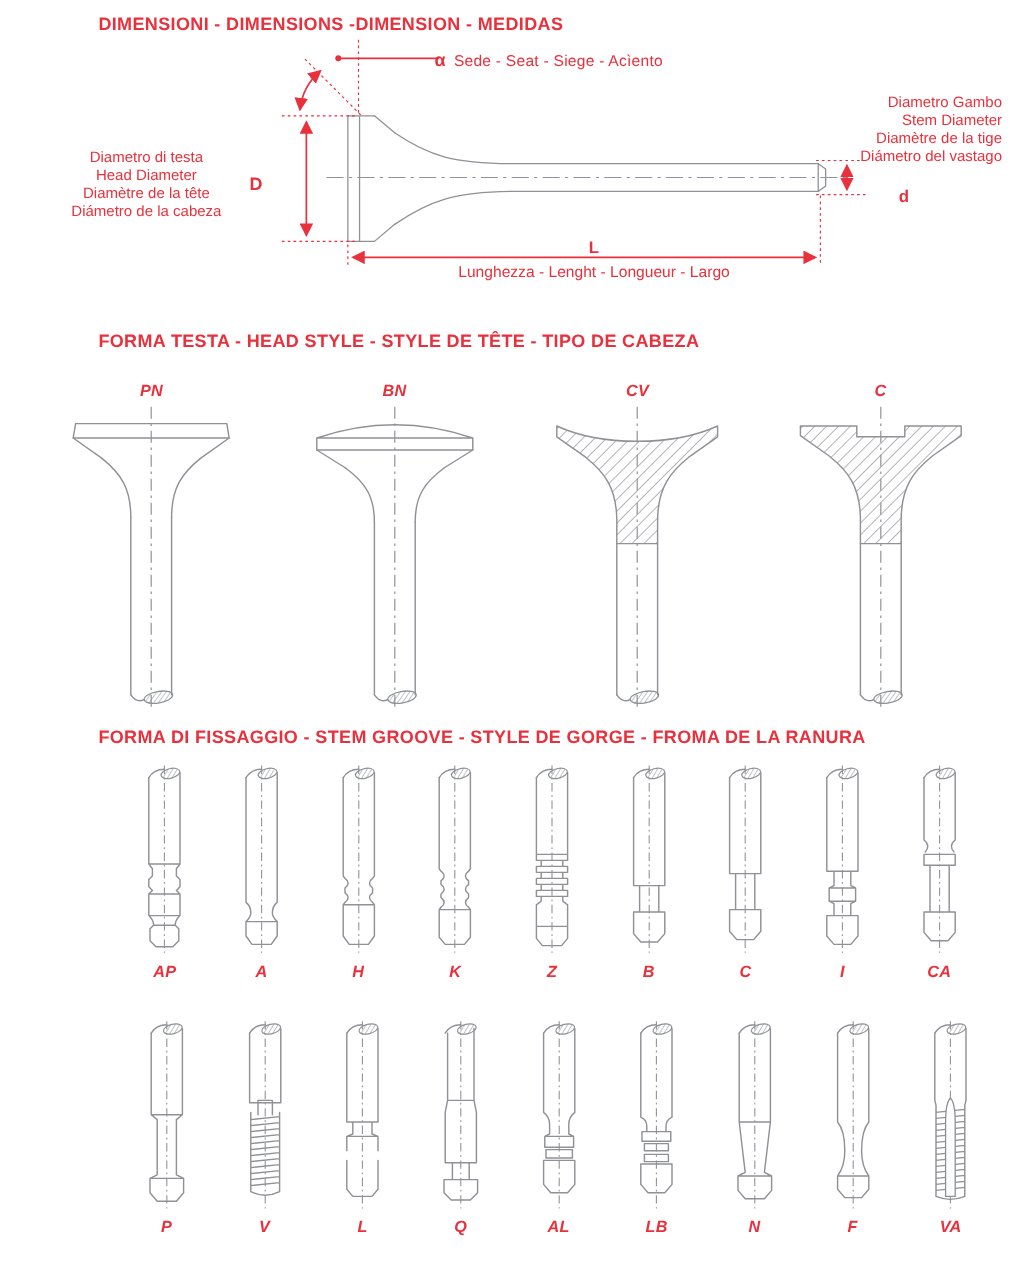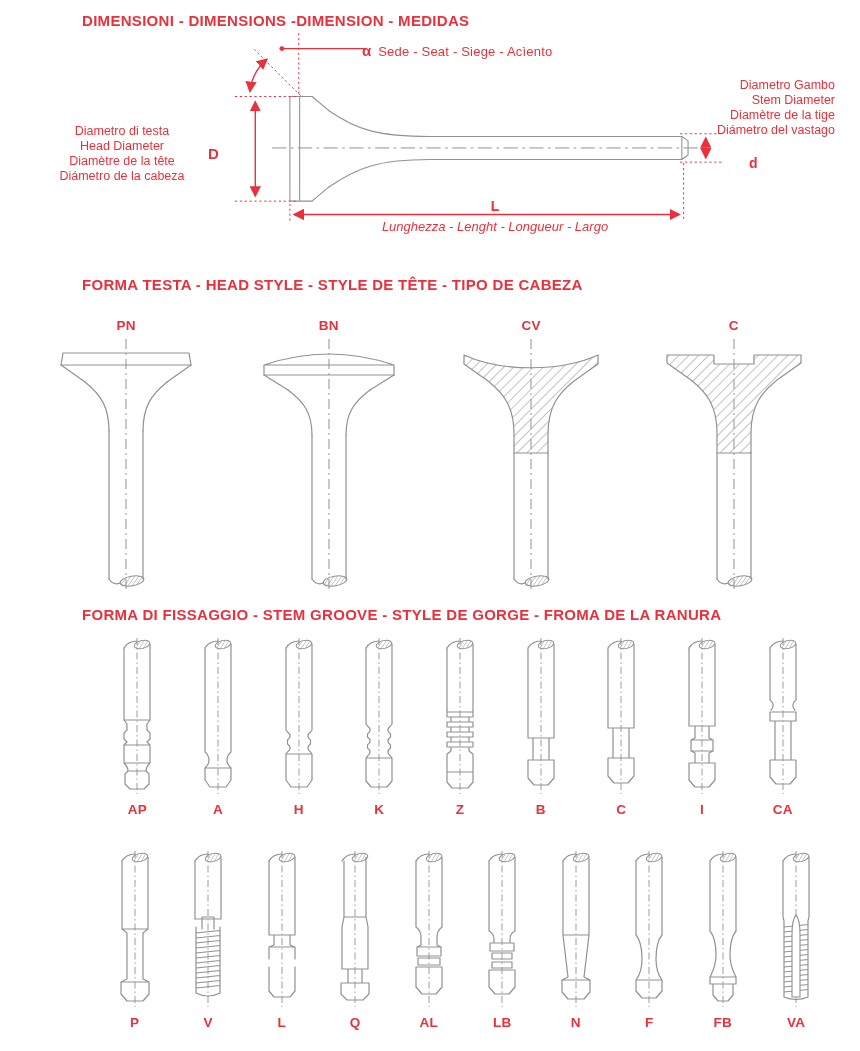--- a/index.html
+++ b/index.html
@@ -4,21 +4,21 @@
 <style>
   html,body{margin:0;padding:0;background:#fff;}
   body{width:860px;height:1051px;position:relative;font-family:"Liberation Sans",sans-serif;overflow:hidden;}
   .sec-title{position:absolute;color:#e8313c;font-weight:bold;font-size:15px;letter-spacing:.3px;white-space:nowrap;margin-left:42px;}
   .overlay{position:absolute;color:#e8313c;}
   .dim-lines{font-size:12.5px;line-height:15px;}
   .dim-sym{font-weight:bold;font-size:15px;}
   .alpha-row{display:flex;align-items:baseline;gap:7px;}
   .alpha{font-weight:bold;font-size:15px;}
   .seat-text{font-size:13px;letter-spacing:.2px;}
-  .fig-row{position:absolute;display:flex;}
+  .fig-row{position:absolute;display:flex;font-style:italic;}
   .fig-col{display:flex;flex-direction:column;align-items:center;flex:1;}
   .fig-label{color:#e8313c;font-weight:bold;font-size:13.5px;letter-spacing:.3px;text-align:center;}
   .head-label{margin-bottom:2px;}
   .stem-label{margin-top:4px;}
   svg{display:block;}
 </style>
 </head>
 <body>
 
 <svg width="0" height="0" style="position:absolute">
@@ -75,21 +75,21 @@
 
   <div class="overlay dim-lines" style="left:645px;top:78px;width:190px;text-align:right;">
     <div>Diametro Gambo</div>
     <div>Stem Diameter</div>
     <div>Diamètre de la tige</div>
     <div>Diámetro del vastago</div>
   </div>
   <div class="overlay dim-sym" style="left:749px;top:155px;font-size:14px;">d</div>
 
   <div class="overlay dim-sym" style="left:455px;top:198px;width:80px;text-align:center;font-size:14px;">L</div>
-  <div class="overlay" style="left:290px;top:219px;width:410px;text-align:center;font-size:13px;font-style:italic;">Lunghezza - Lenght - Longueur - Largo</div>
+  <div class="overlay" style="left:290px;top:219px;width:410px;text-align:center;font-size:13px;">Lunghezza - Lenght - Longueur - Largo</div>
 </div>
 
 <div class="sec-title" style="left:40px;top:276px;">FORMA TESTA - HEAD STYLE - STYLE DE TÊTE - TIPO DE CABEZA</div>
 <div class="fig-row" style="left:25px;top:318px;width:810px;" id="headRow">
     <div class="fig-col">
       <div class="fig-label head-label">PN</div>
       <svg width="150" height="258" viewBox="0 0 150 258">
         <path d="M12,18 H138 M10,30 H140 M12,18 L10,30 M138,18 L140,30" fill="none" stroke="#8f9196" stroke-width="1.2" stroke-linecap="round" stroke-linejoin="round"></path>
         <path d="M10,30 L34,47 M140,30 L116,47" fill="none" stroke="#8f9196" stroke-width="1.2" stroke-linecap="round" stroke-linejoin="round"></path>
         <path d="M34,47 C50,60 58,72 58,96 M116,47 C100,60 92,72 92,96" fill="none" stroke="#8f9196" stroke-width="1.2" stroke-linecap="round" stroke-linejoin="round"></path>
@@ -286,29 +286,20 @@
         <path d="M28,2 V158" fill="none" stroke="#8f9196" stroke-width="0.9" stroke-dasharray="7,3,1.5,3"></path>
         <path d="M15,12 V86 M41,8 V86 M15,86 C20,92 21,100 21,110 C21,120 18,127 15,131 M41,86 C36,92 35,100 35,110 C35,120 38,127 41,131 M15,131 H41 M15,131 V142 L21,149 L35,149 L41,142 V131" fill="none" stroke="#8f9196" stroke-width="1.2" stroke-linecap="round" stroke-linejoin="round"></path>
         <path d="M15,12 C18,7 23,5 28,5" fill="none" stroke="#8f9196" stroke-width="1.2" stroke-linecap="round" stroke-linejoin="round"></path>
         <ellipse cx="33" cy="8.5" rx="8" ry="4" transform="rotate(-14 33 8.5)" fill="url(#hatchS)" stroke="#8f9196" stroke-width="1"></ellipse>
       </svg>
       <div class="fig-label stem-label">F</div>
     </div>
     <div class="fig-col">
       <svg width="56" height="162" viewBox="0 0 56 162">
         <path d="M28,2 V158" fill="none" stroke="#8f9196" stroke-width="0.9" stroke-dasharray="7,3,1.5,3"></path>
-        <path d="M15,12 V82 M41,8 V82 M15,82 C20,88 21,96 21,106 C21,116 18,122 16,126 M41,82 C36,88 35,96 35,106 C35,116 38,122 40,126 M16,126 L15,128 M40,126 L41,128 M15,128 H41 M15,128 V135 M41,128 V135 M15,135 H41 M18,135 V146 L23,152 L33,152 L38,146 V135" fill="none" stroke="#8f9196" stroke-width="1.2" stroke-linecap="round" stroke-linejoin="round"></path>
-        <path d="M15,12 C18,7 23,5 28,5" fill="none" stroke="#8f9196" stroke-width="1.2" stroke-linecap="round" stroke-linejoin="round"></path>
-        <ellipse cx="33" cy="8.5" rx="8" ry="4" transform="rotate(-14 33 8.5)" fill="url(#hatchS)" stroke="#8f9196" stroke-width="1"></ellipse>
-      </svg>
-      <div class="fig-label stem-label">FB</div>
-    </div>
-    <div class="fig-col">
-      <svg width="56" height="162" viewBox="0 0 56 162">
-        <path d="M28,2 V158" fill="none" stroke="#8f9196" stroke-width="0.9" stroke-dasharray="7,3,1.5,3"></path>
         <path d="M15,12 V68 M41,8 V68 M15,68 L16,72 M41,68 L40,72 M16,72 V148 M40,72 V148 M16,78 L40,75.5 M16,83 L40,80.5 M16,88 L40,85.5 M16,93 L40,90.5 M16,98 L40,95.5 M16,103 L40,100.5 M16,108 L40,105.5 M16,113 L40,110.5 M16,118 L40,115.5 M16,123 L40,120.5 M16,128 L40,125.5 M16,133 L40,130.5 M16,138 L40,135.5 M16,143 L40,140.5  M16,148 Q28,153 40,148" fill="none" stroke="#8f9196" stroke-width="1.2" stroke-linecap="round" stroke-linejoin="round"></path>
         <path d="M15,12 C18,7 23,5 28,5" fill="none" stroke="#8f9196" stroke-width="1.2" stroke-linecap="round" stroke-linejoin="round"></path>
         <ellipse cx="33" cy="8.5" rx="8" ry="4" transform="rotate(-14 33 8.5)" fill="url(#hatchS)" stroke="#8f9196" stroke-width="1"></ellipse>
         <path d="M24,148 L24,86 Q24,70 28,66 Q32,70 32,86 L32,148 Z" fill="#fff" stroke="#8f9196" stroke-width="1.1"></path>
       </svg>
       <div class="fig-label stem-label">VA</div>
     </div>
   </div>
 
 </body></html>

